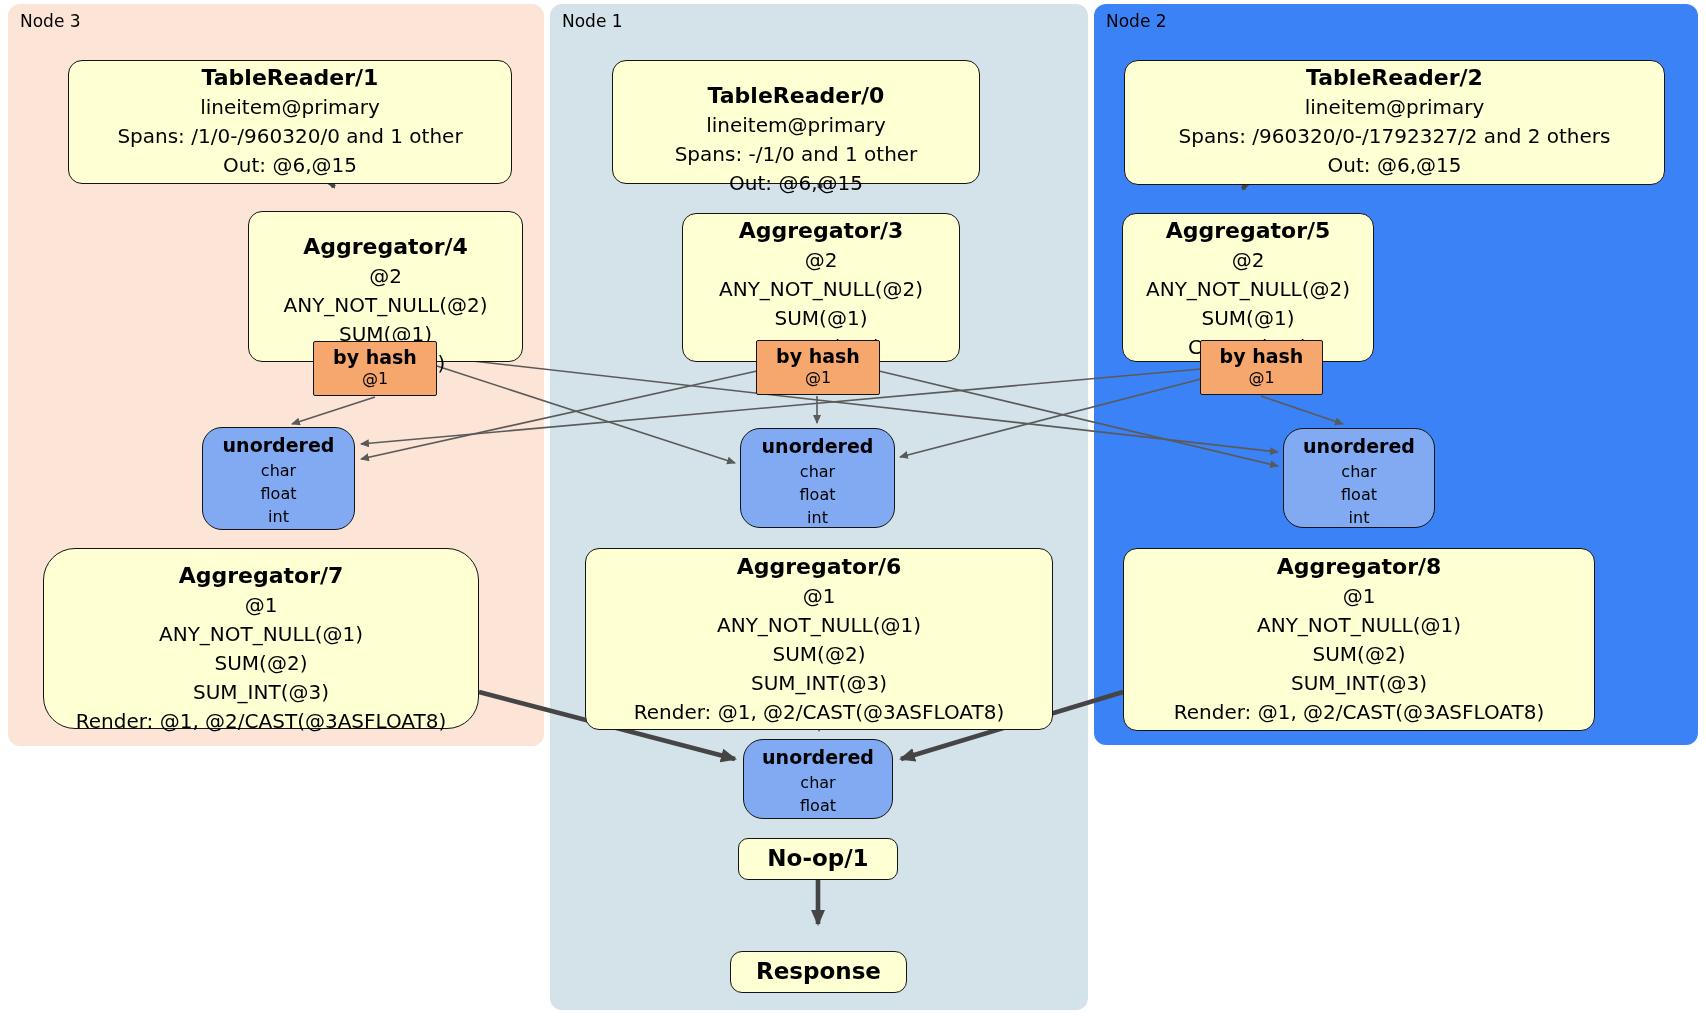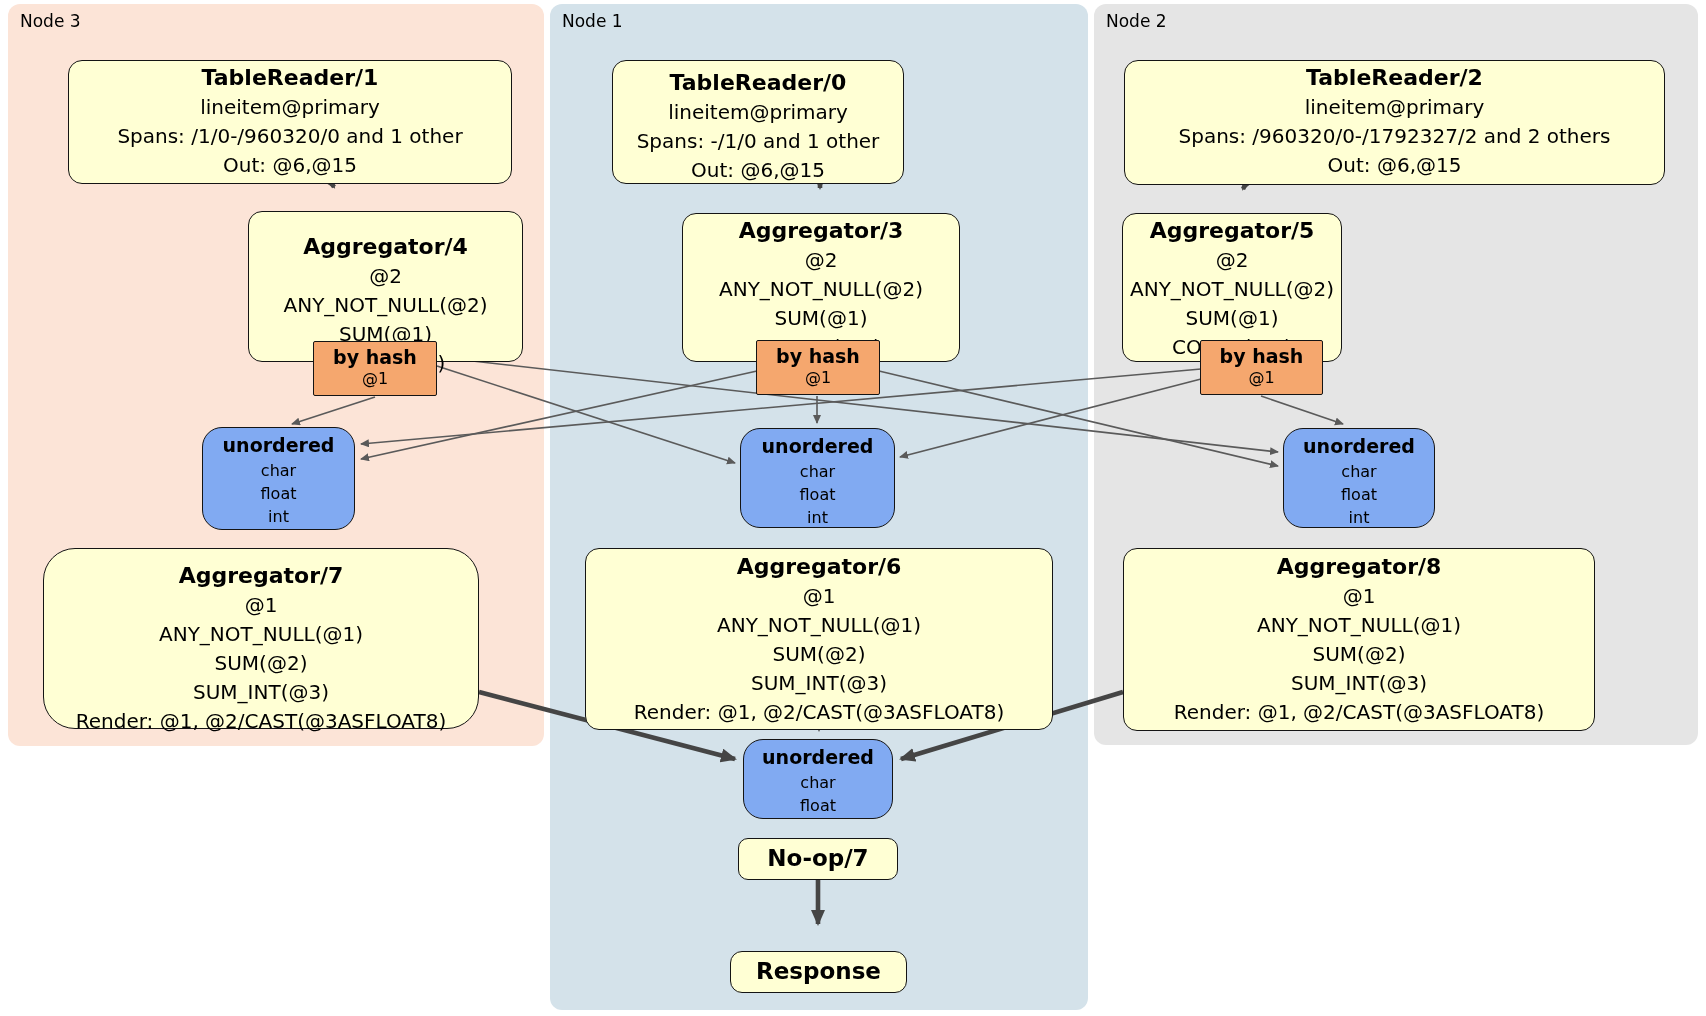--- a/index.html
+++ b/index.html
@@ -3,35 +3,35 @@
 <meta charset="utf-8">
 <style>
   html,body{margin:0;padding:0;background:#ffffff;}
   .stage{
     position:relative;width:1706px;height:1016px;overflow:hidden;
     font-family:"DejaVu Sans","Liberation Sans",sans-serif;color:#000;
   }
   .panel{position:absolute;border-radius:12px;}
   .p-n3{left:8px;top:4px;width:536px;height:742px;background:#fce4d7;}
   .p-n1{left:550px;top:4px;width:538px;height:1006px;background:#d4e2ea;}
-  .p-n2{left:1094px;top:4px;width:604px;height:741px;background:#e5e5e5;}
+  .p-n2{left:1094px;top:4px;width:604px;height:741px;background:#3b82f6;}
   .panel-label{position:absolute;top:7px;left:12px;font-size:17px;color:#000;}
 
   svg.edges{position:absolute;left:0;top:0;width:1706px;height:1016px;pointer-events:none;}
 
   .box{position:absolute;background:#ffffd4;border:1.8px solid #141414;border-radius:14px;
        text-align:center;box-sizing:border-box;margin-top:18px;}
   .bt{font-size:22px;font-weight:bold;line-height:30px;}
   .bl{font-size:20px;line-height:29px;}
   .b-tr1{left:68px;top:42px;width:444px;height:124px;padding-top:2px;}
-  .b-tr0{left:612px;top:42px;width:292px;height:124px;padding-top:7px;}
+  .b-tr0{left:612px;top:42px;width:368px;height:124px;padding-top:20px;}
   .b-tr2{left:1124px;top:42px;width:541px;height:125px;padding-top:2px;}
   .b-agg4{left:248px;top:193px;width:275px;height:151px;padding-top:20px;}
   .b-agg3{left:682px;top:195px;width:278px;height:149px;padding-top:2px;}
-  .b-agg5{left:1122px;top:195px;width:220px;height:149px;padding-top:2px;}
+  .b-agg5{left:1122px;top:195px;width:252px;height:149px;padding-top:2px;}
   .b-agg7{left:43px;top:530px;width:436px;height:181px;padding-top:12px;border-radius:32px;}
   .b-agg6{left:585px;top:530px;width:468px;height:182px;padding-top:3px;}
   .b-agg8{left:1123px;top:530px;width:472px;height:183px;padding-top:3px;}
 
   .router{position:absolute;background:#f5a76e;border:1.8px solid #141414;border-radius:2px;
           text-align:center;box-sizing:border-box;padding-top:4px;}
   .rt{font-size:19px;font-weight:bold;line-height:23px;}
   .rs{font-size:16px;line-height:20px;}
   .b-bh3{left:313px;top:341px;width:124px;height:55px;}
   .b-bh1{left:756px;top:340px;width:124px;height:55px;}
@@ -191,19 +191,19 @@
     <div class="bl">SUM_INT(@3)</div>
     <div class="bl">Render: @1, @2/CAST(@3ASFLOAT8)</div>
   </div>
 
   <div class="sync b-unb">
     <div class="st">unordered</div>
     <div class="si">char</div>
     <div class="si">float</div>
   </div>
   <div class="box b-noop">
-    <div class="single">No-op/7</div>
+    <div class="single">No-op/1</div>
   </div>
   <div class="box b-resp">
     <div class="single">Response</div>
   </div>
 
 </div>
 
 </body></html>

